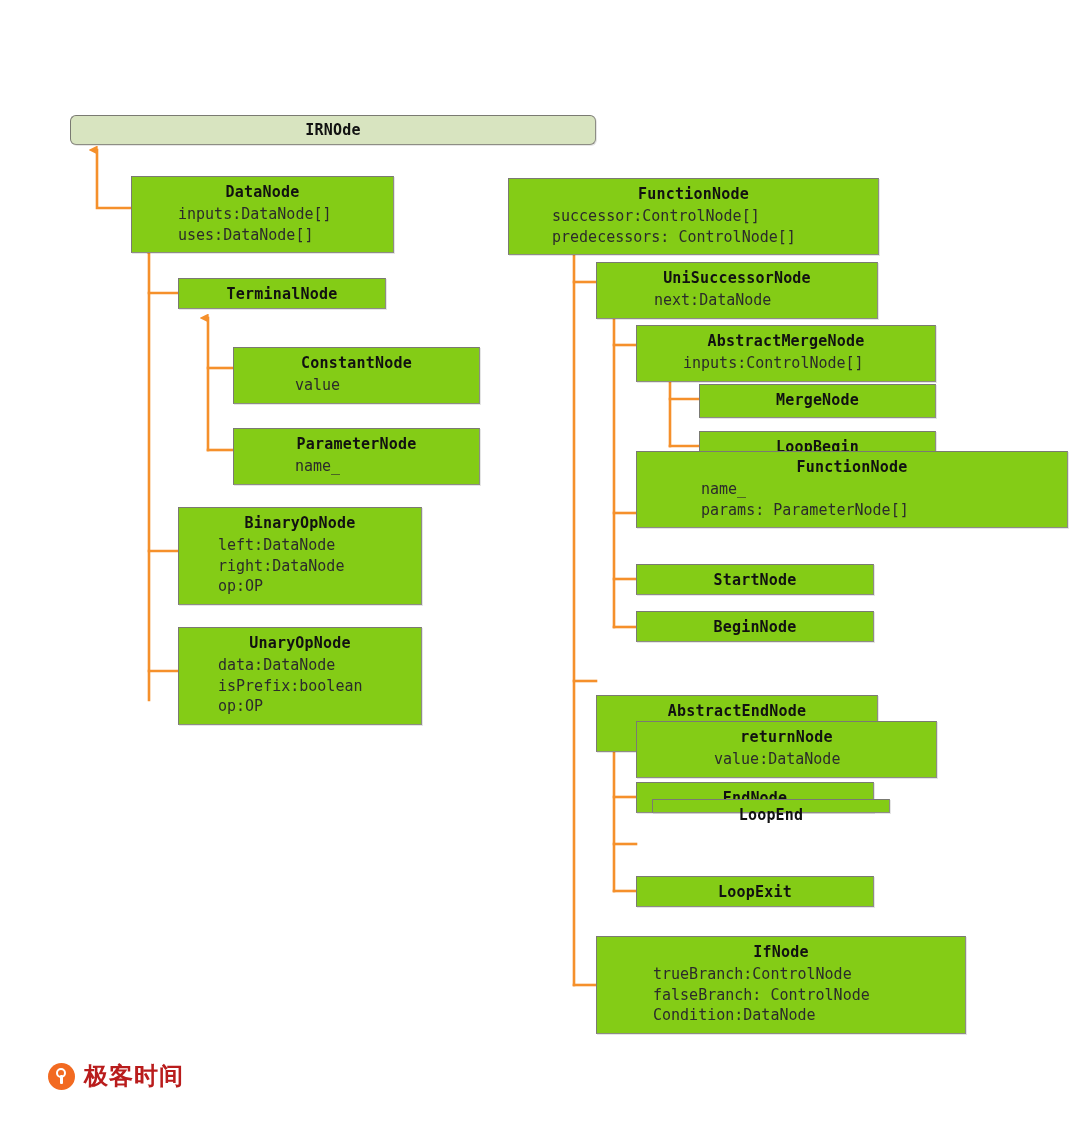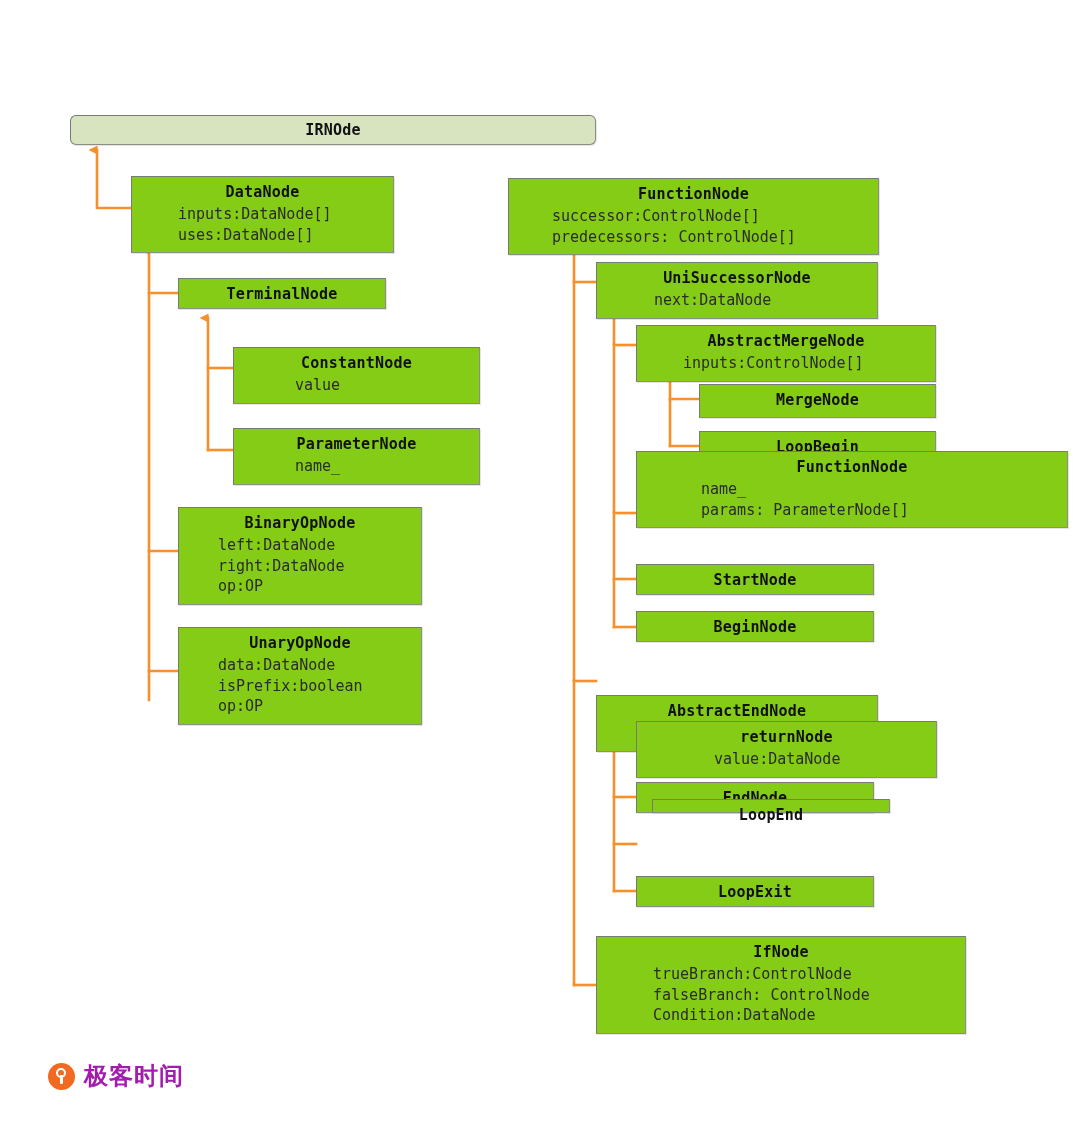--- a/index.html
+++ b/index.html
@@ -49,21 +49,21 @@
     content:"";position:absolute;left:8px;top:5px;
     width:10px;height:10px;border:2.4px solid #ffffff;border-radius:50%;
     box-sizing:border-box;
   }
   #logo .mark::after{
     content:"";position:absolute;left:12px;top:12px;
     width:2.6px;height:9px;background:#ffffff;border-radius:1px;
   }
   #logo .wordmark{
     font-family:"DejaVu Sans","Liberation Sans",sans-serif;
-    font-size:24px;font-weight:bold;color:#a21caf;letter-spacing:1px;
+    font-size:24px;font-weight:bold;color:#b91c1c;letter-spacing:1px;
   }
 </style>
 </head>
 <body>
 
 <div id="canvas">
 
   <svg class="lines" viewBox="0 0 1080 1132" xmlns="http://www.w3.org/2000/svg">
     <defs>
       <marker id="arrowUp" markerWidth="9" markerHeight="9" refX="4.5" refY="8.4" orient="auto-start-reverse" markerUnits="userSpaceOnUse">

